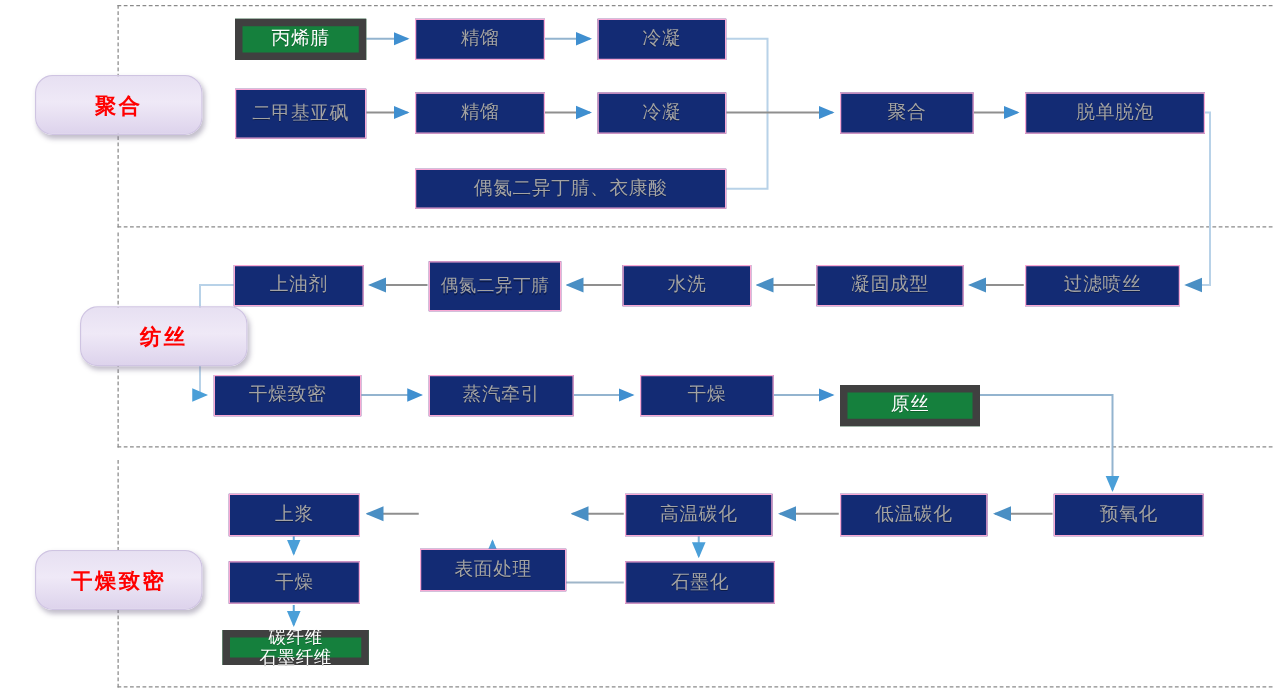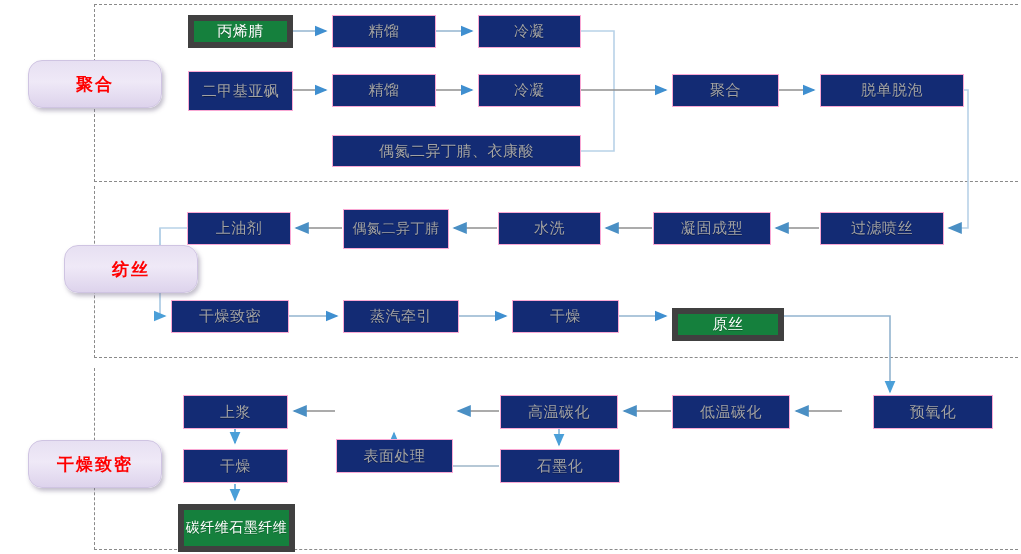--- a/index.html
+++ b/index.html
@@ -226,30 +226,30 @@
   </div>
   <div class="node node-blue" style="left:336px; top:395px; width:117px; height:34px;margin-top:44px;">
     <span>表面处理</span>
   </div>
   <div class="node node-blue" style="left:500px; top:395px; width:118px; height:34px;">
     <span>高温碳化</span>
   </div>
   <div class="node node-blue" style="left:672px; top:395px; width:118px; height:34px;">
     <span>低温碳化</span>
   </div>
-  <div class="node node-blue" style="left:873px; top:395px; width:120px; height:34px;">
+  <div class="node node-blue" style="left:843px; top:395px; width:120px; height:34px;">
     <span>预氧化</span>
   </div>
 
   <div class="node node-blue" style="left:500px; top:449px; width:120px; height:34px;">
     <span>石墨化</span>
   </div>
 
   <div class="node node-blue" style="left:183px; top:449px; width:105px; height:34px;">
     <span>干燥</span>
   </div>
 
-  <div class="node node-orange node-small" style="left:178px; top:504px; width:117px; height:48px; flex-direction:row; color:#ffffff;">
+  <div class="node node-orange node-small" style="left:178px; top:504px; width:117px; height:28px; flex-direction:column; color:#ffffff;">
     <span>碳纤维</span>
     <span>石墨纤维</span>
   </div>
 
 </div>
 
 </body></html>

